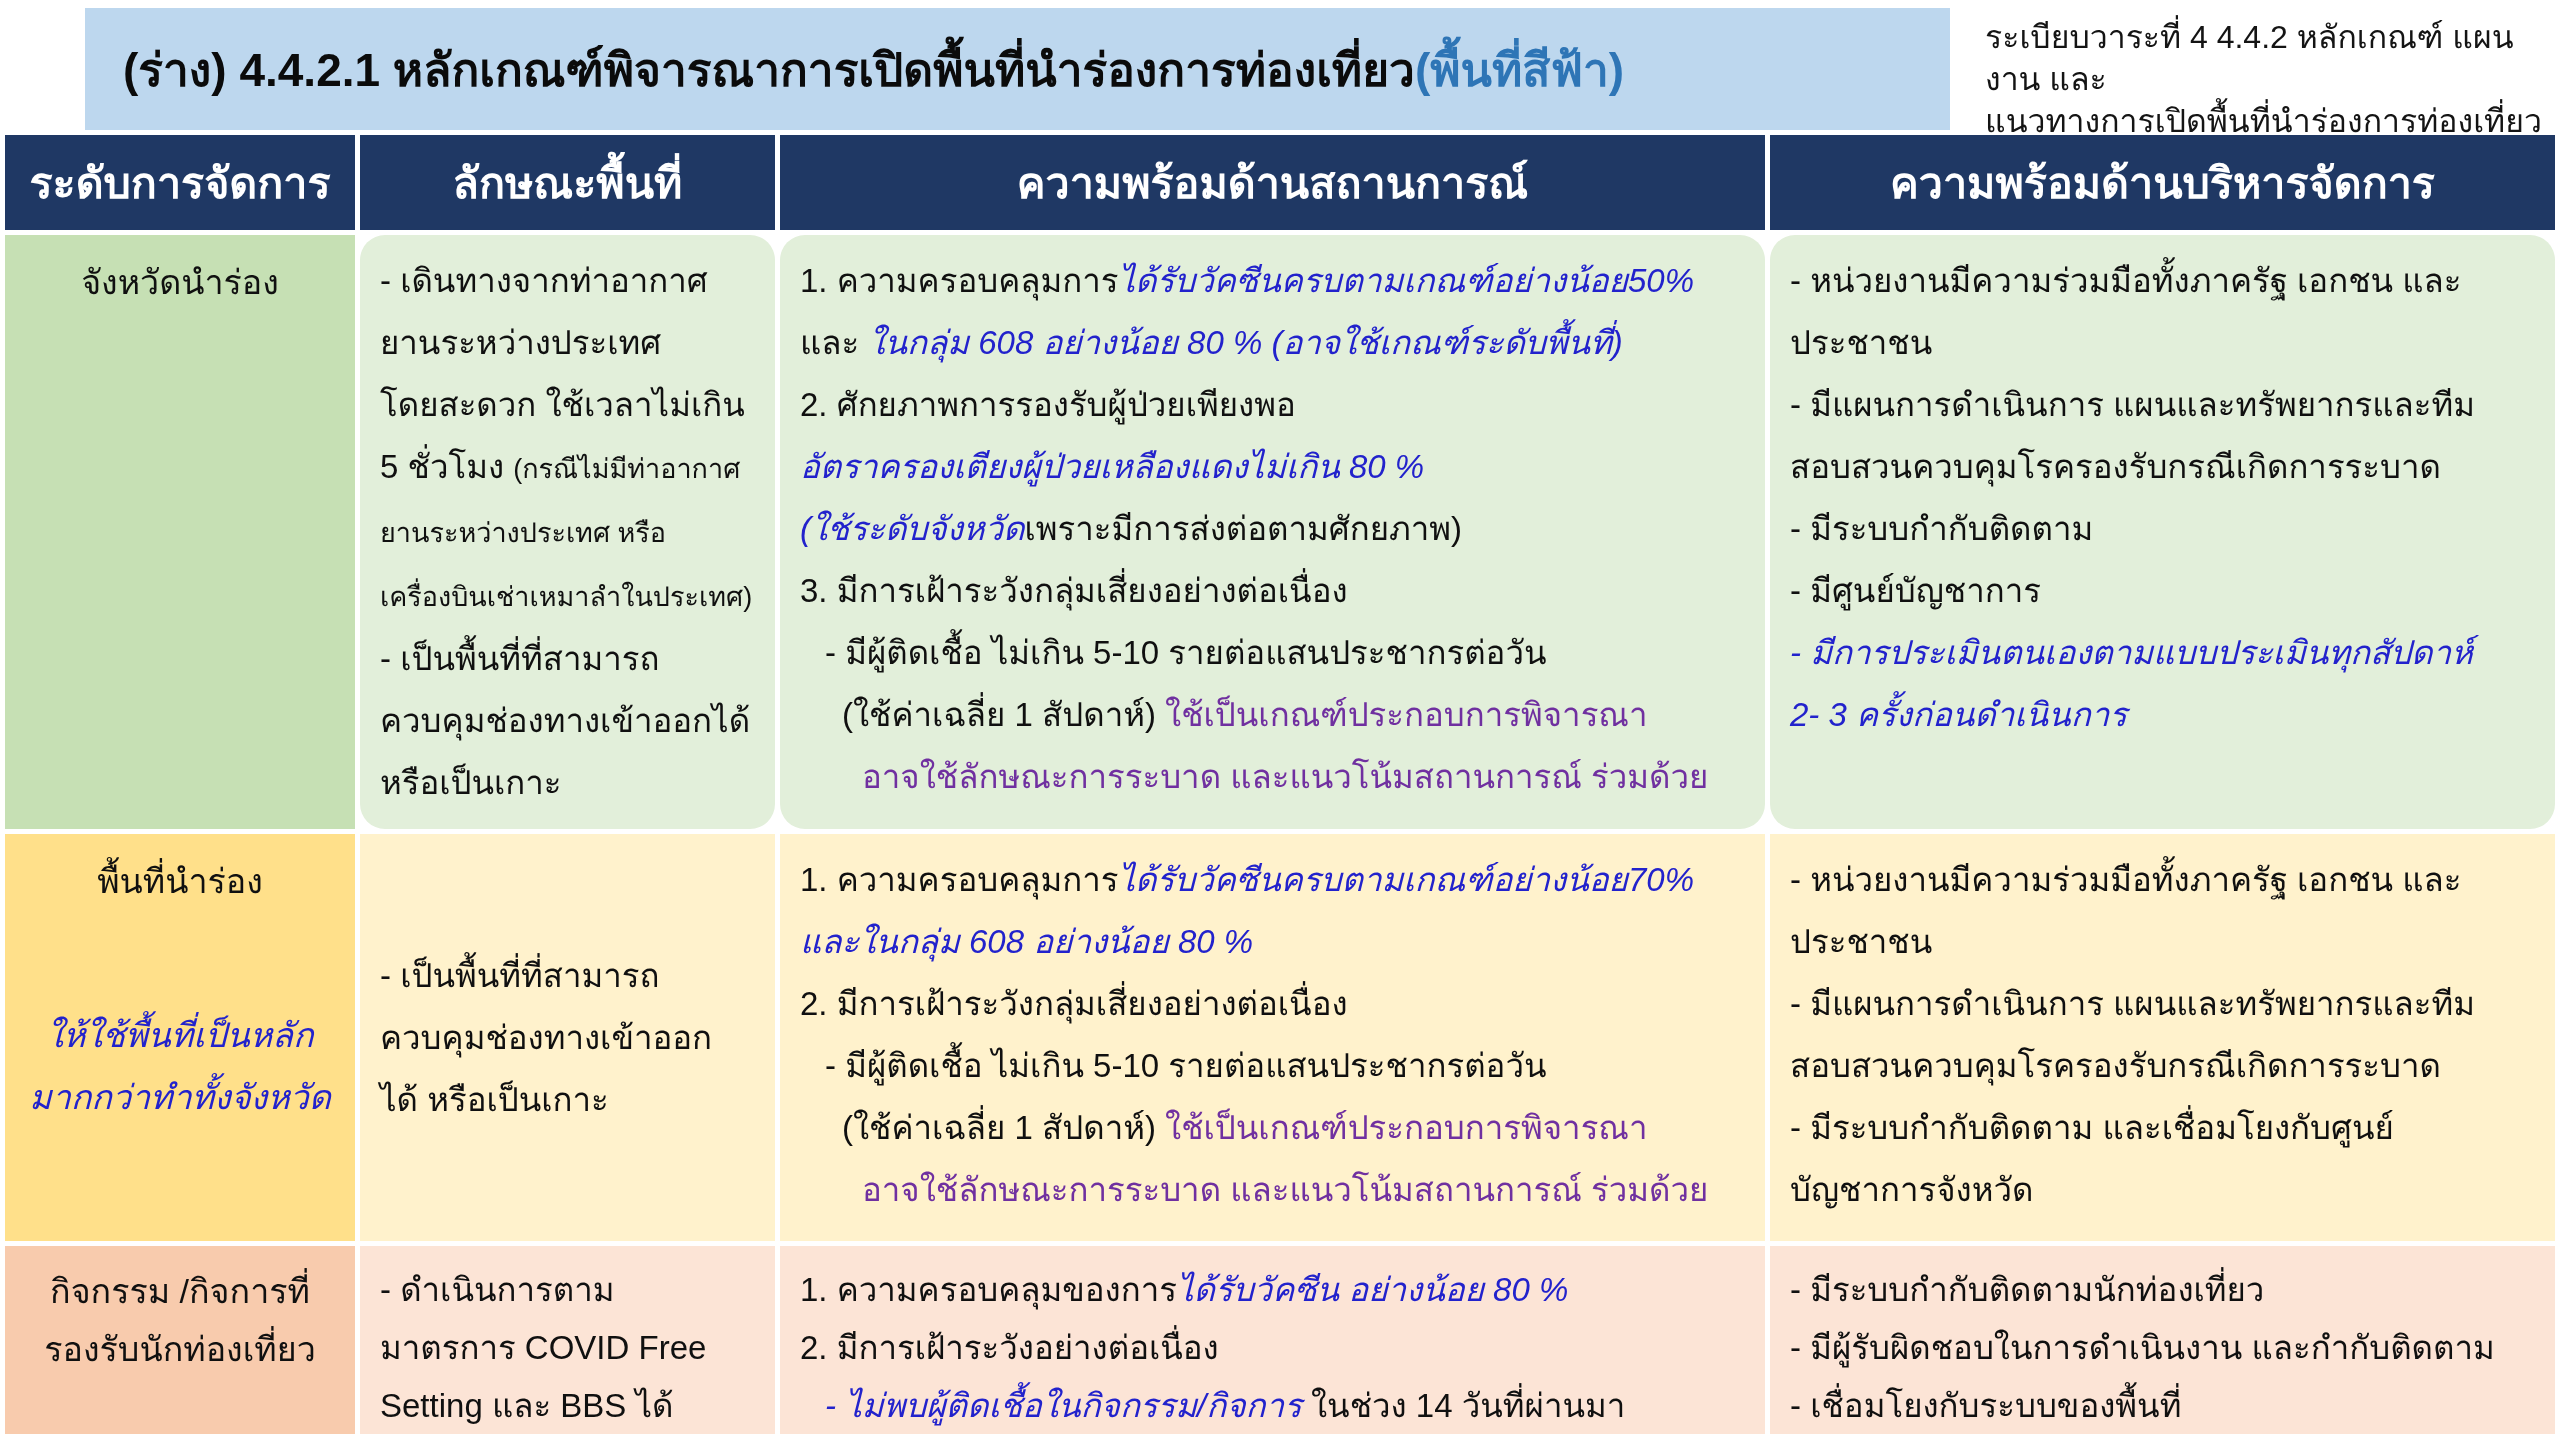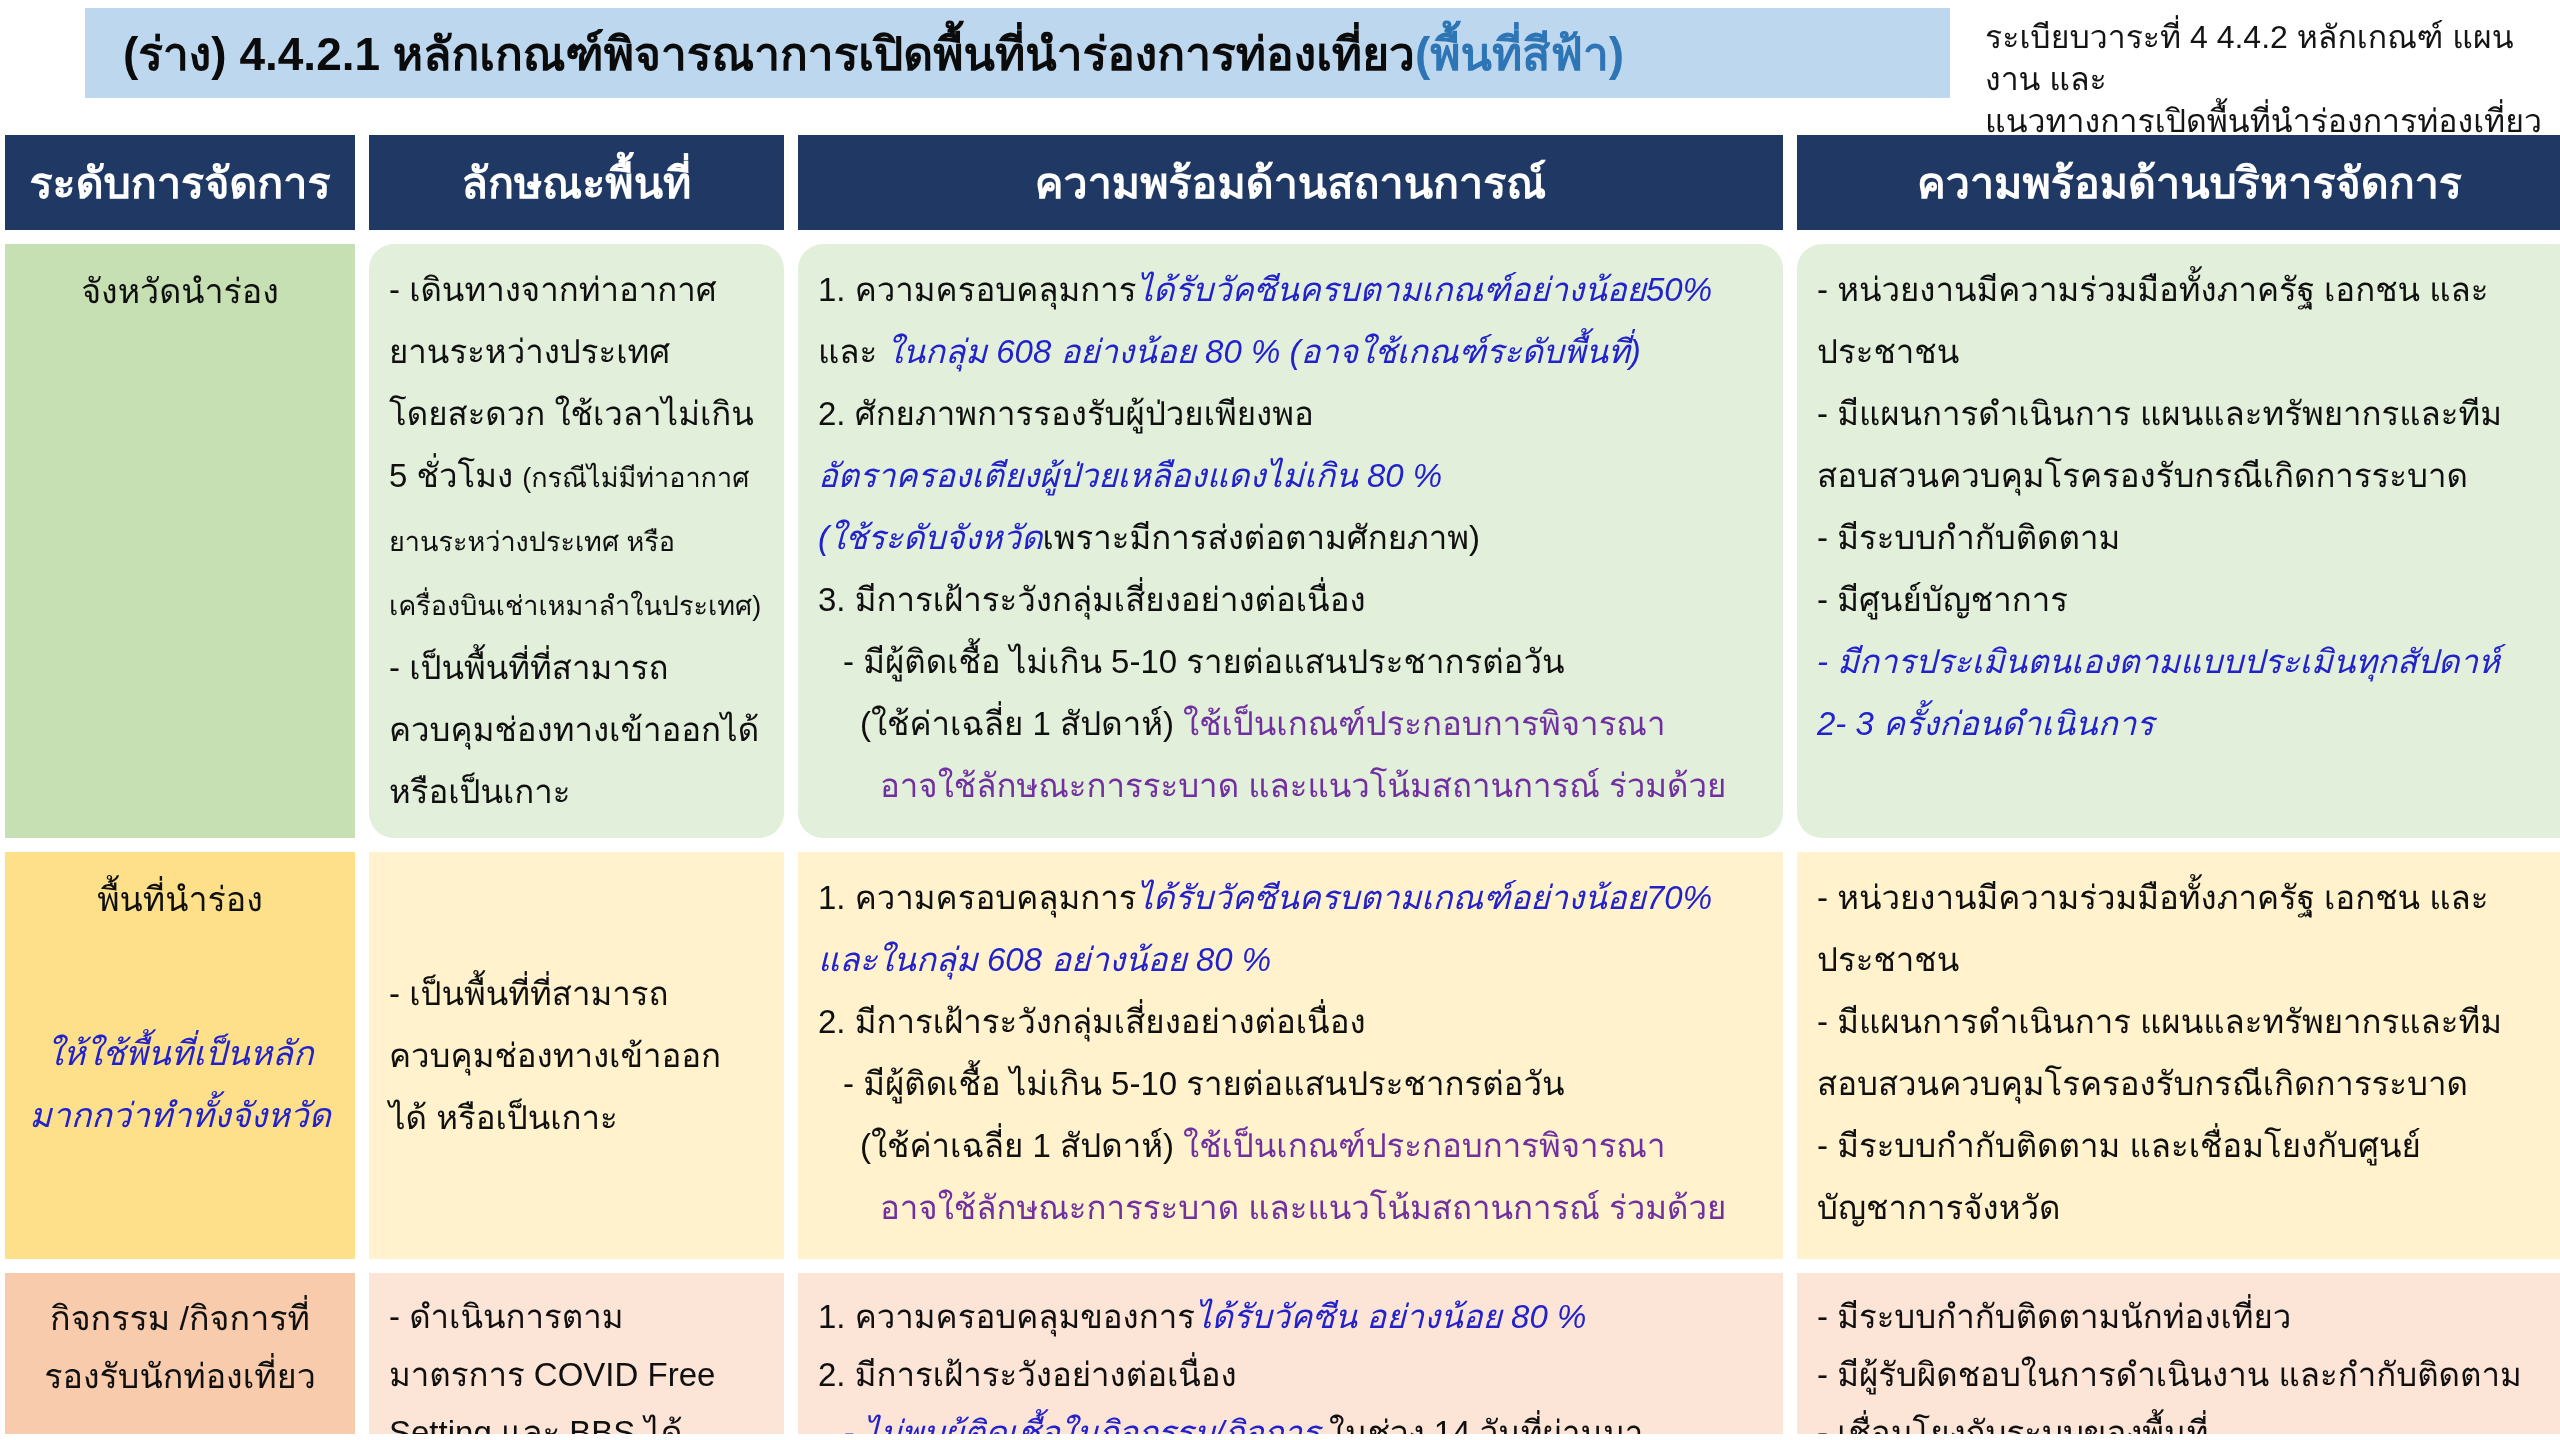--- a/index.html
+++ b/index.html
@@ -3,37 +3,37 @@
 <meta charset="utf-8">
 <style>
   html,body { margin:0; padding:0; }
   body {
     width:2560px; height:1440px; background:#ffffff; position:relative; overflow:hidden;
     font-family:"Liberation Sans", sans-serif; color:#111;
   }
 
   
   .title-bar {
-    position:absolute; left:85px; top:8px; width:1865px; height:90px;
+    position:absolute; left:85px; top:8px; width:1865px; height:122px;
     background:var(--title_bg); display:flex; align-items:center;
     padding-left:38px; box-sizing:border-box;
   }
   .title-text { font-size:46px; font-weight:bold; color:#0b0b0b; white-space:nowrap; }
   .title-accent { font-size:46px; font-weight:bold; color:var(--title_accent); white-space:nowrap; }
 
   
   .corner { position:absolute; left:1985px; top:16px; width:570px; font-size:32px; line-height:42px; color:#141414; }
 
   
   .tbl {
     position:absolute; left:0; top:135px; width:2560px; height:1305px; box-sizing:border-box;
     padding:0 5px 6px 5px; display:grid;
     grid-template-columns:350px 415px 985px 785px;
     grid-template-rows:95px 594px 407px 1fr;
-    gap:14px; background:#ffffff;
+    gap:5px; background:#ffffff;
   }
   .hcell {
     background:var(--header_bg); color:var(--header_text);
     font-weight:bold; font-size:43px;
     display:flex; align-items:center; justify-content:center; white-space:nowrap;
   }
   .cell { box-sizing:border-box; overflow:hidden; padding:15px 8px 0 20px; }
   .level { text-align:center; padding:16px 6px 0 6px; }
   .level .ln { font-size:34px; }
   .vcenter { display:flex; flex-direction:column; justify-content:center; padding-top:0; }

